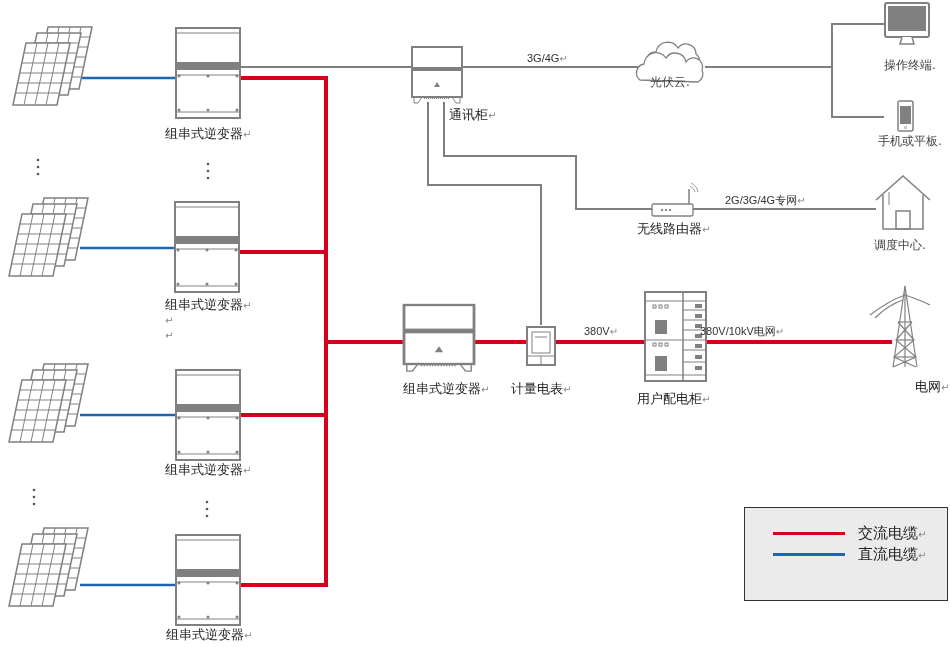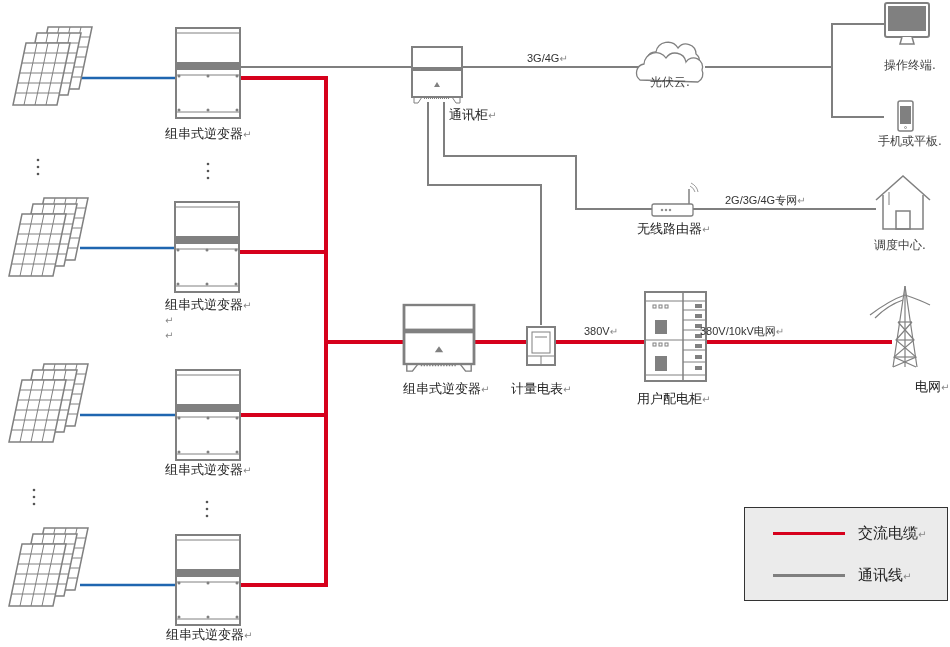--- a/index.html
+++ b/index.html
@@ -242,17 +242,17 @@
 <div class="lbl mono" style="left:527px;top:51px;"><span>3G/4G</span><span class="ret">↵</span></div>
 <div class="lbl mono" style="left:725px;top:193px;"><span>2G/3G/4G专网</span><span class="ret">↵</span></div>
 <div class="lbl mono" style="left:584px;top:324px;"><span>380V</span><span class="ret">↵</span></div>
 <div class="lbl mono" style="left:700px;top:324px;"><span>380V/10kV电网</span><span class="ret">↵</span></div>
 
 <div class="legend">
   <div class="row" style="top:15px;padding-left:24px;">
     <div class="swatch" style="background:#d6001c;"></div>
     <div class="txt"><span>交流电缆</span><span class="ret">↵</span></div>
   </div>
-  <div class="row" style="top:57px;">
-    <div class="swatch" style="background:#7f7f7f;"></div>
-    <div class="txt"><span>通讯线</span><span class="ret">↵</span></div>
+  <div class="row" style="top:36px;">
+    <div class="swatch" style="background:#1f66b0;"></div>
+    <div class="txt"><span>直流电缆</span><span class="ret">↵</span></div>
   </div>
 </div>
 
 </body></html>

